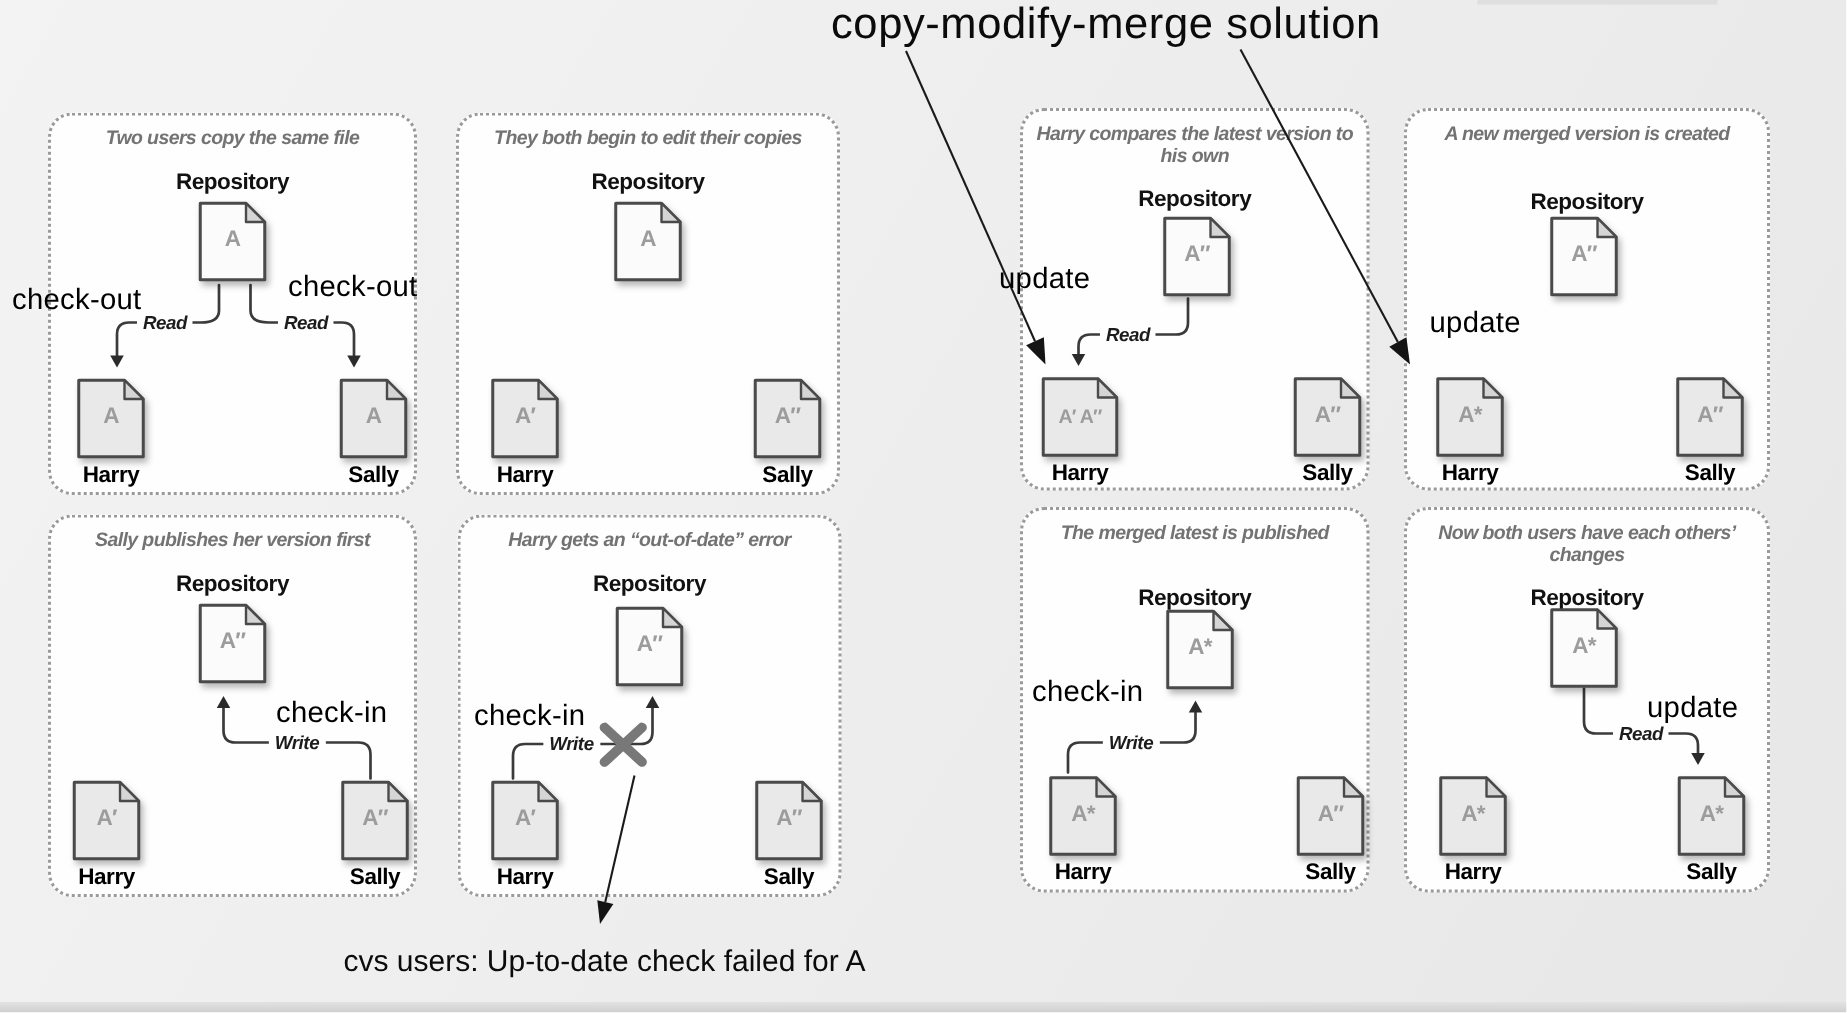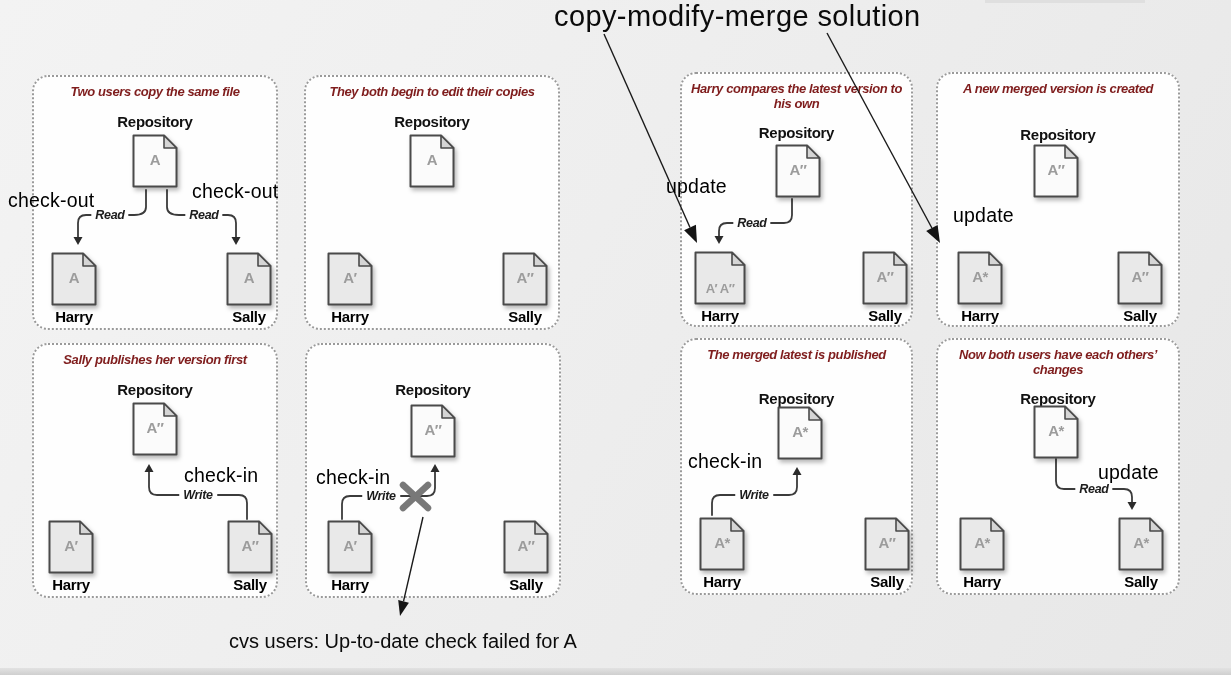--- a/index.html
+++ b/index.html
@@ -8,37 +8,37 @@
     background:linear-gradient(120deg,#f3f3f3 0%,#eeeeee 45%,#e7e7e7 100%);
     font-family:"Liberation Sans",sans-serif;
   }
   .bottom-bar{position:absolute;left:0;bottom:0;width:100%;height:7px;
     background:linear-gradient(#e2e2e2,#cfcfcf);}
   .top-strip{position:absolute;left:985px;top:0;width:160px;height:3px;background:#dcdcdc;opacity:.8;}
 
   
   .panel{position:absolute;background:#fefefe;border:2px dotted #9a9a9a;border-radius:16px;z-index:1;box-sizing:border-box;}
   .p-title{position:absolute;top:7px;left:0;right:0;text-align:center;
-    font:italic 700 13px/15px "Liberation Sans",sans-serif;letter-spacing:-0.4px;color:#7f1d1d;}
+    font:italic 700 13px/15px "Liberation Sans",sans-serif;letter-spacing:-0.4px;color:#737373;}
   .repo-label{position:absolute;left:0;right:0;text-align:center;
     font:700 15px "Liberation Sans",sans-serif;letter-spacing:-0.3px;color:#111;}
   .user-label{position:absolute;width:46px;text-align:center;
     font:700 15px "Liberation Sans",sans-serif;letter-spacing:-0.3px;color:#000000;}
   .user-label.wide{width:52px;}
 
   
   .doc{position:absolute;width:46px;height:54px;}
   .doc.wide{width:52px;}
   .doc svg{position:absolute;left:0;top:0;filter:drop-shadow(2.5px 3px 2px rgba(0,0,0,0.28));}
   .doc .page{fill:#fbfbfb;stroke:#4a4a4a;stroke-width:2;stroke-linejoin:round;}
   .doc.user .page{fill:#e9e9e9;}
   .doc .flap{fill:#d5d5d5;stroke:#4a4a4a;stroke-width:1.6;stroke-linejoin:round;}
   .doc-letter{position:absolute;left:0;top:17px;width:100%;text-align:center;
     font:700 15px "Liberation Sans",sans-serif;color:#9c9c9c;letter-spacing:-0.5px;}
-  .doc.wide .doc-letter{font-size:13px;top:30px;}
+  .doc.wide .doc-letter{font-size:13px;top:19px;}
 
   
   .arrows{position:absolute;left:0;top:0;pointer-events:none;}
   .arrows path{fill:none;stroke:#3b3b3b;stroke-width:1.8;stroke-linecap:round;}
   .arrows polygon{fill:#2b2b2b;}
   .arrows .xmark{stroke:#787878;stroke-width:6.5;stroke-linecap:round;}
   .arrow-label{position:absolute;transform:translate(-50%,-50%);
     font:italic 700 12.5px "Liberation Sans",sans-serif;letter-spacing:-0.3px;
     color:#1c1c1c;background:#fefefe;padding:0 4px;z-index:2;}
 
@@ -155,20 +155,23 @@
           <path class="page" d="M1.5,1.5 H32 L44.5,14 V52.5 H1.5 Z"></path>
           <path class="flap" d="M32,1.5 V14 H44.5 Z"></path>
         </svg>
       <span class="doc-letter">A″</span>
     </div>
     <div class="user-label" style="left:14px;top:231px">Harry</div>
     <div class="user-label" style="left:193px;top:231px">Sally</div>
   </div>
 
   <div class="panel" style="left:305px;top:343px;width:256px;height:255px">
+    <div class="p-title">
+      <span>Harry gets an “out-of-date” error</span>
+    </div>
     <div class="repo-label" style="top:36px">Repository</div>
     <svg class="arrows" width="256" height="255">
       <path d="M35,174 V159 Q35,151 43,151 H120 Q128,151 128,143 V127"></path>
       <polygon points="128,119 123.5,127 132.5,127"></polygon>
       <line class="xmark" x1="96" y1="140" x2="121" y2="163"></line>
       <line class="xmark" x1="96" y1="163" x2="121" y2="140"></line>
     </svg>
     <span class="arrow-label" style="left:74px;top:151px">Write</span>
     <div class="doc repo" style="left:103px;top:59px">
       <svg width="46" height="54">

